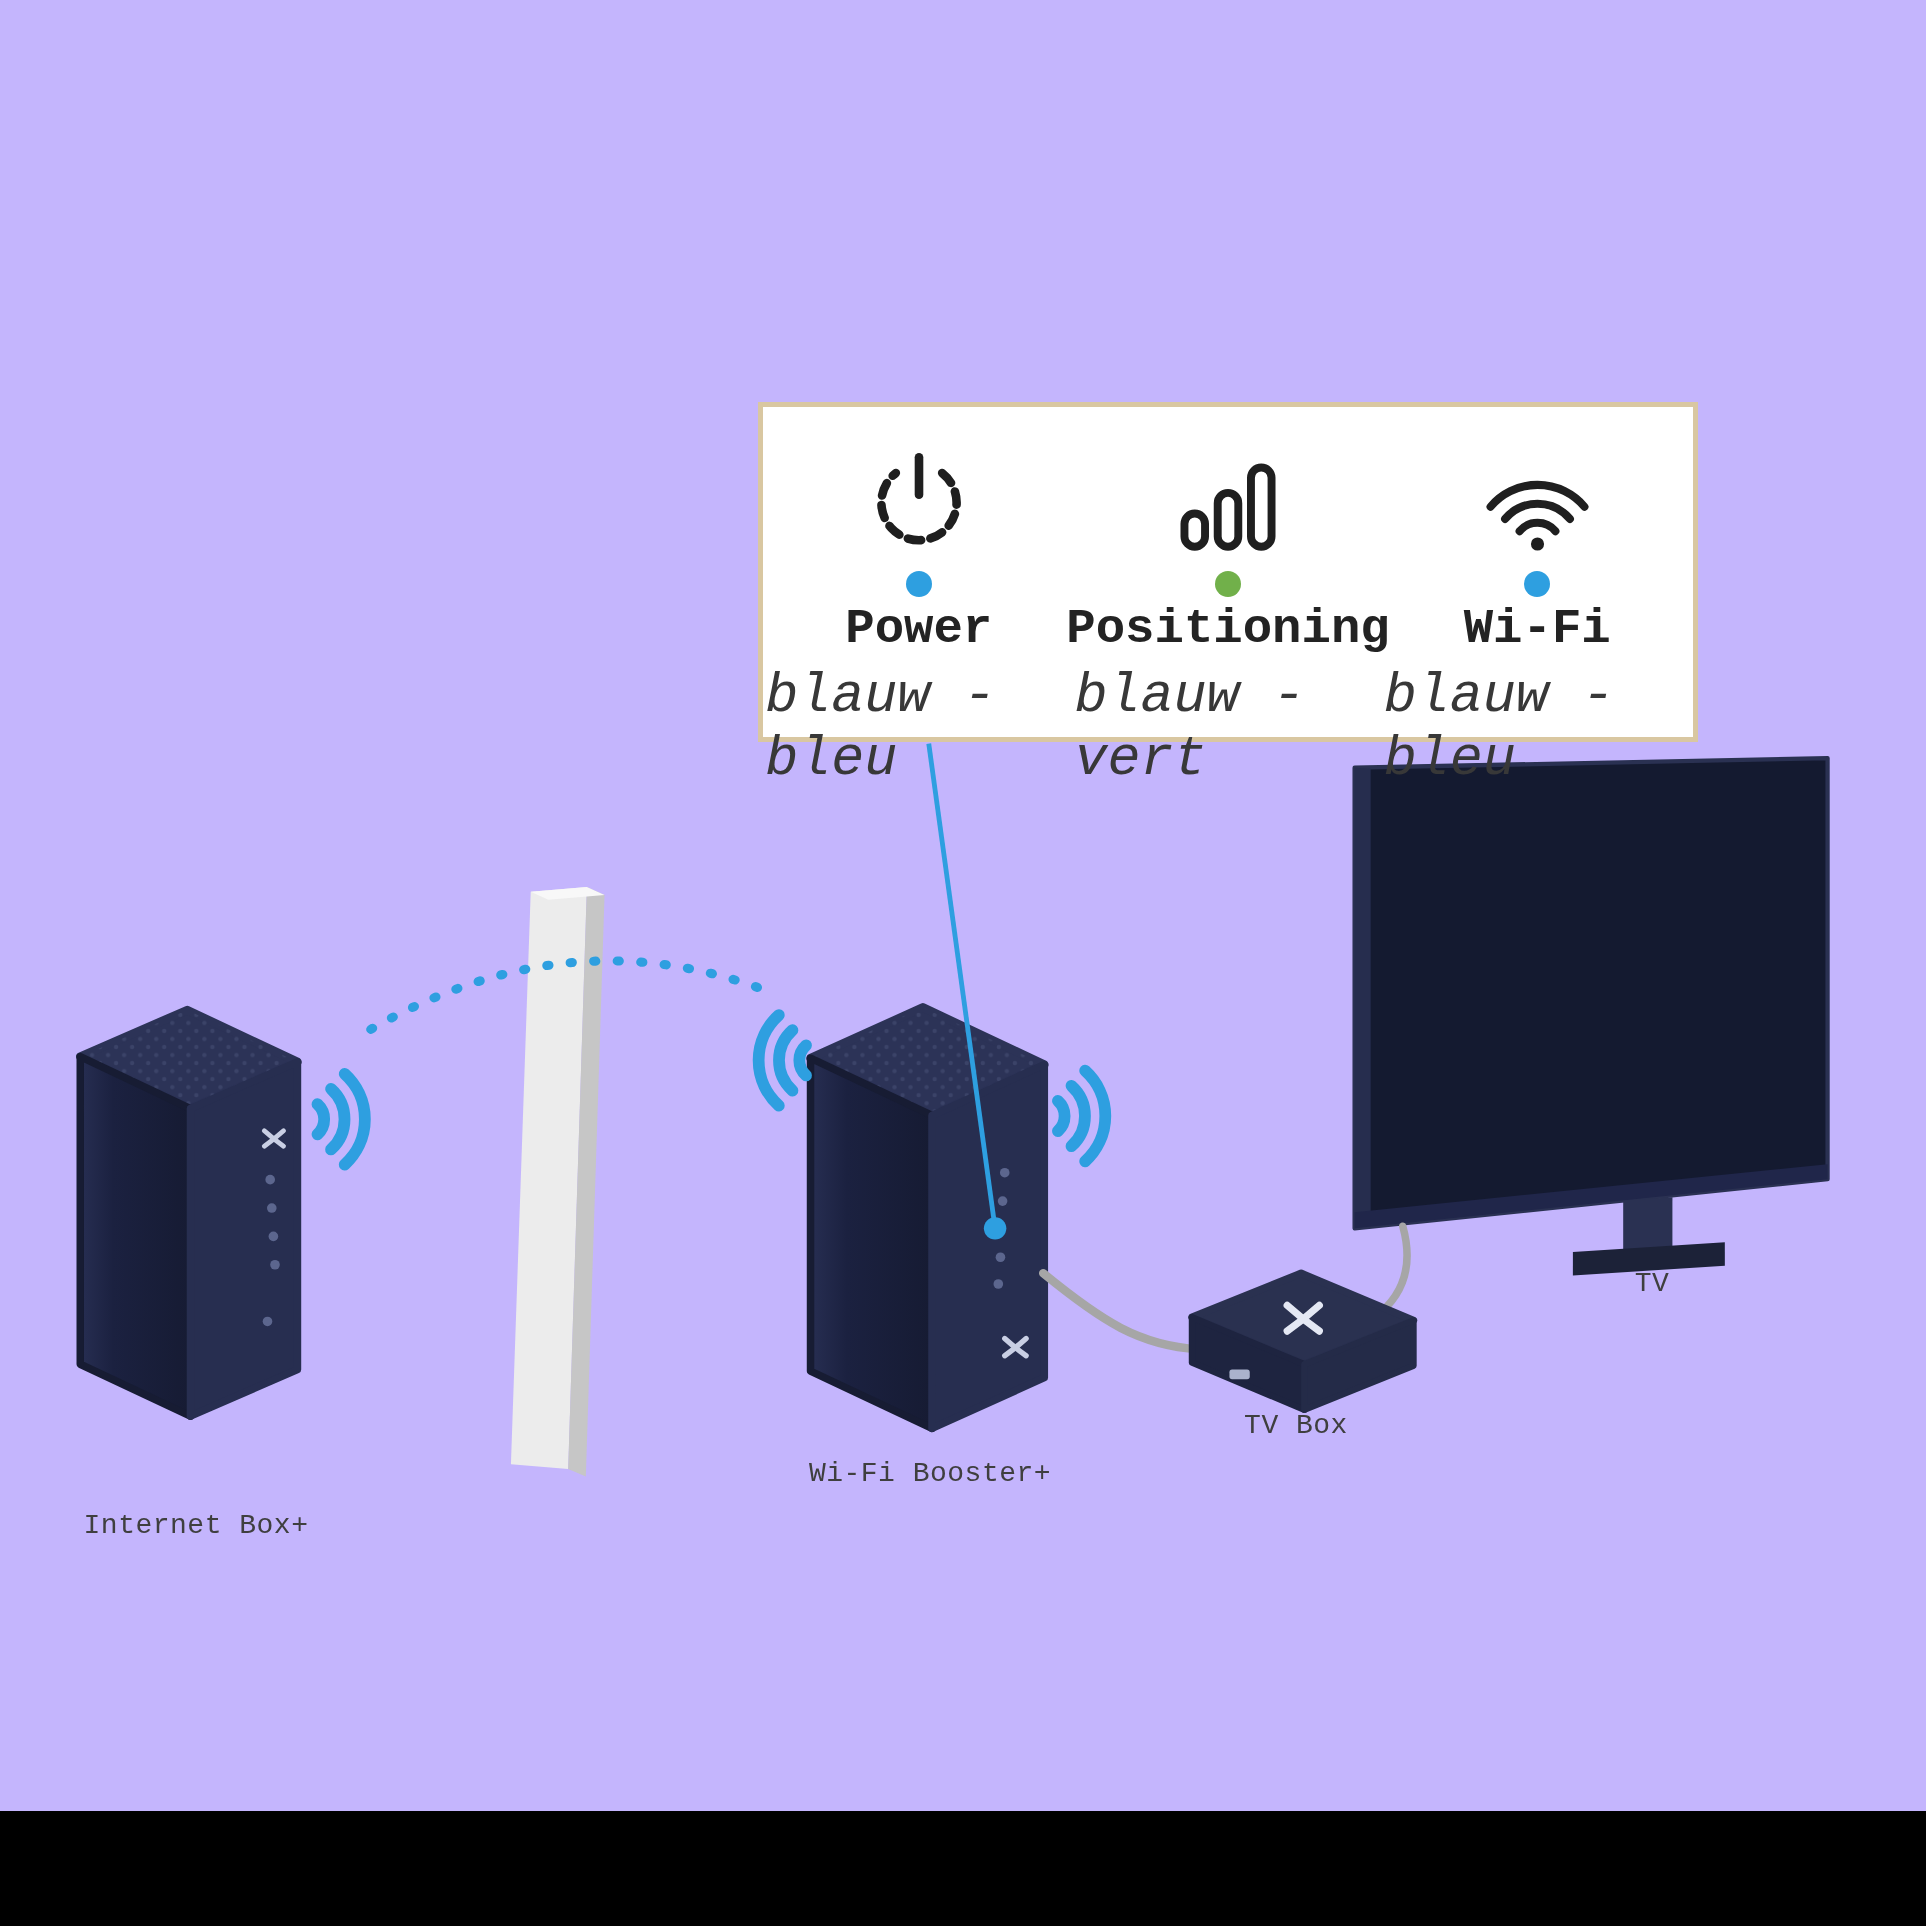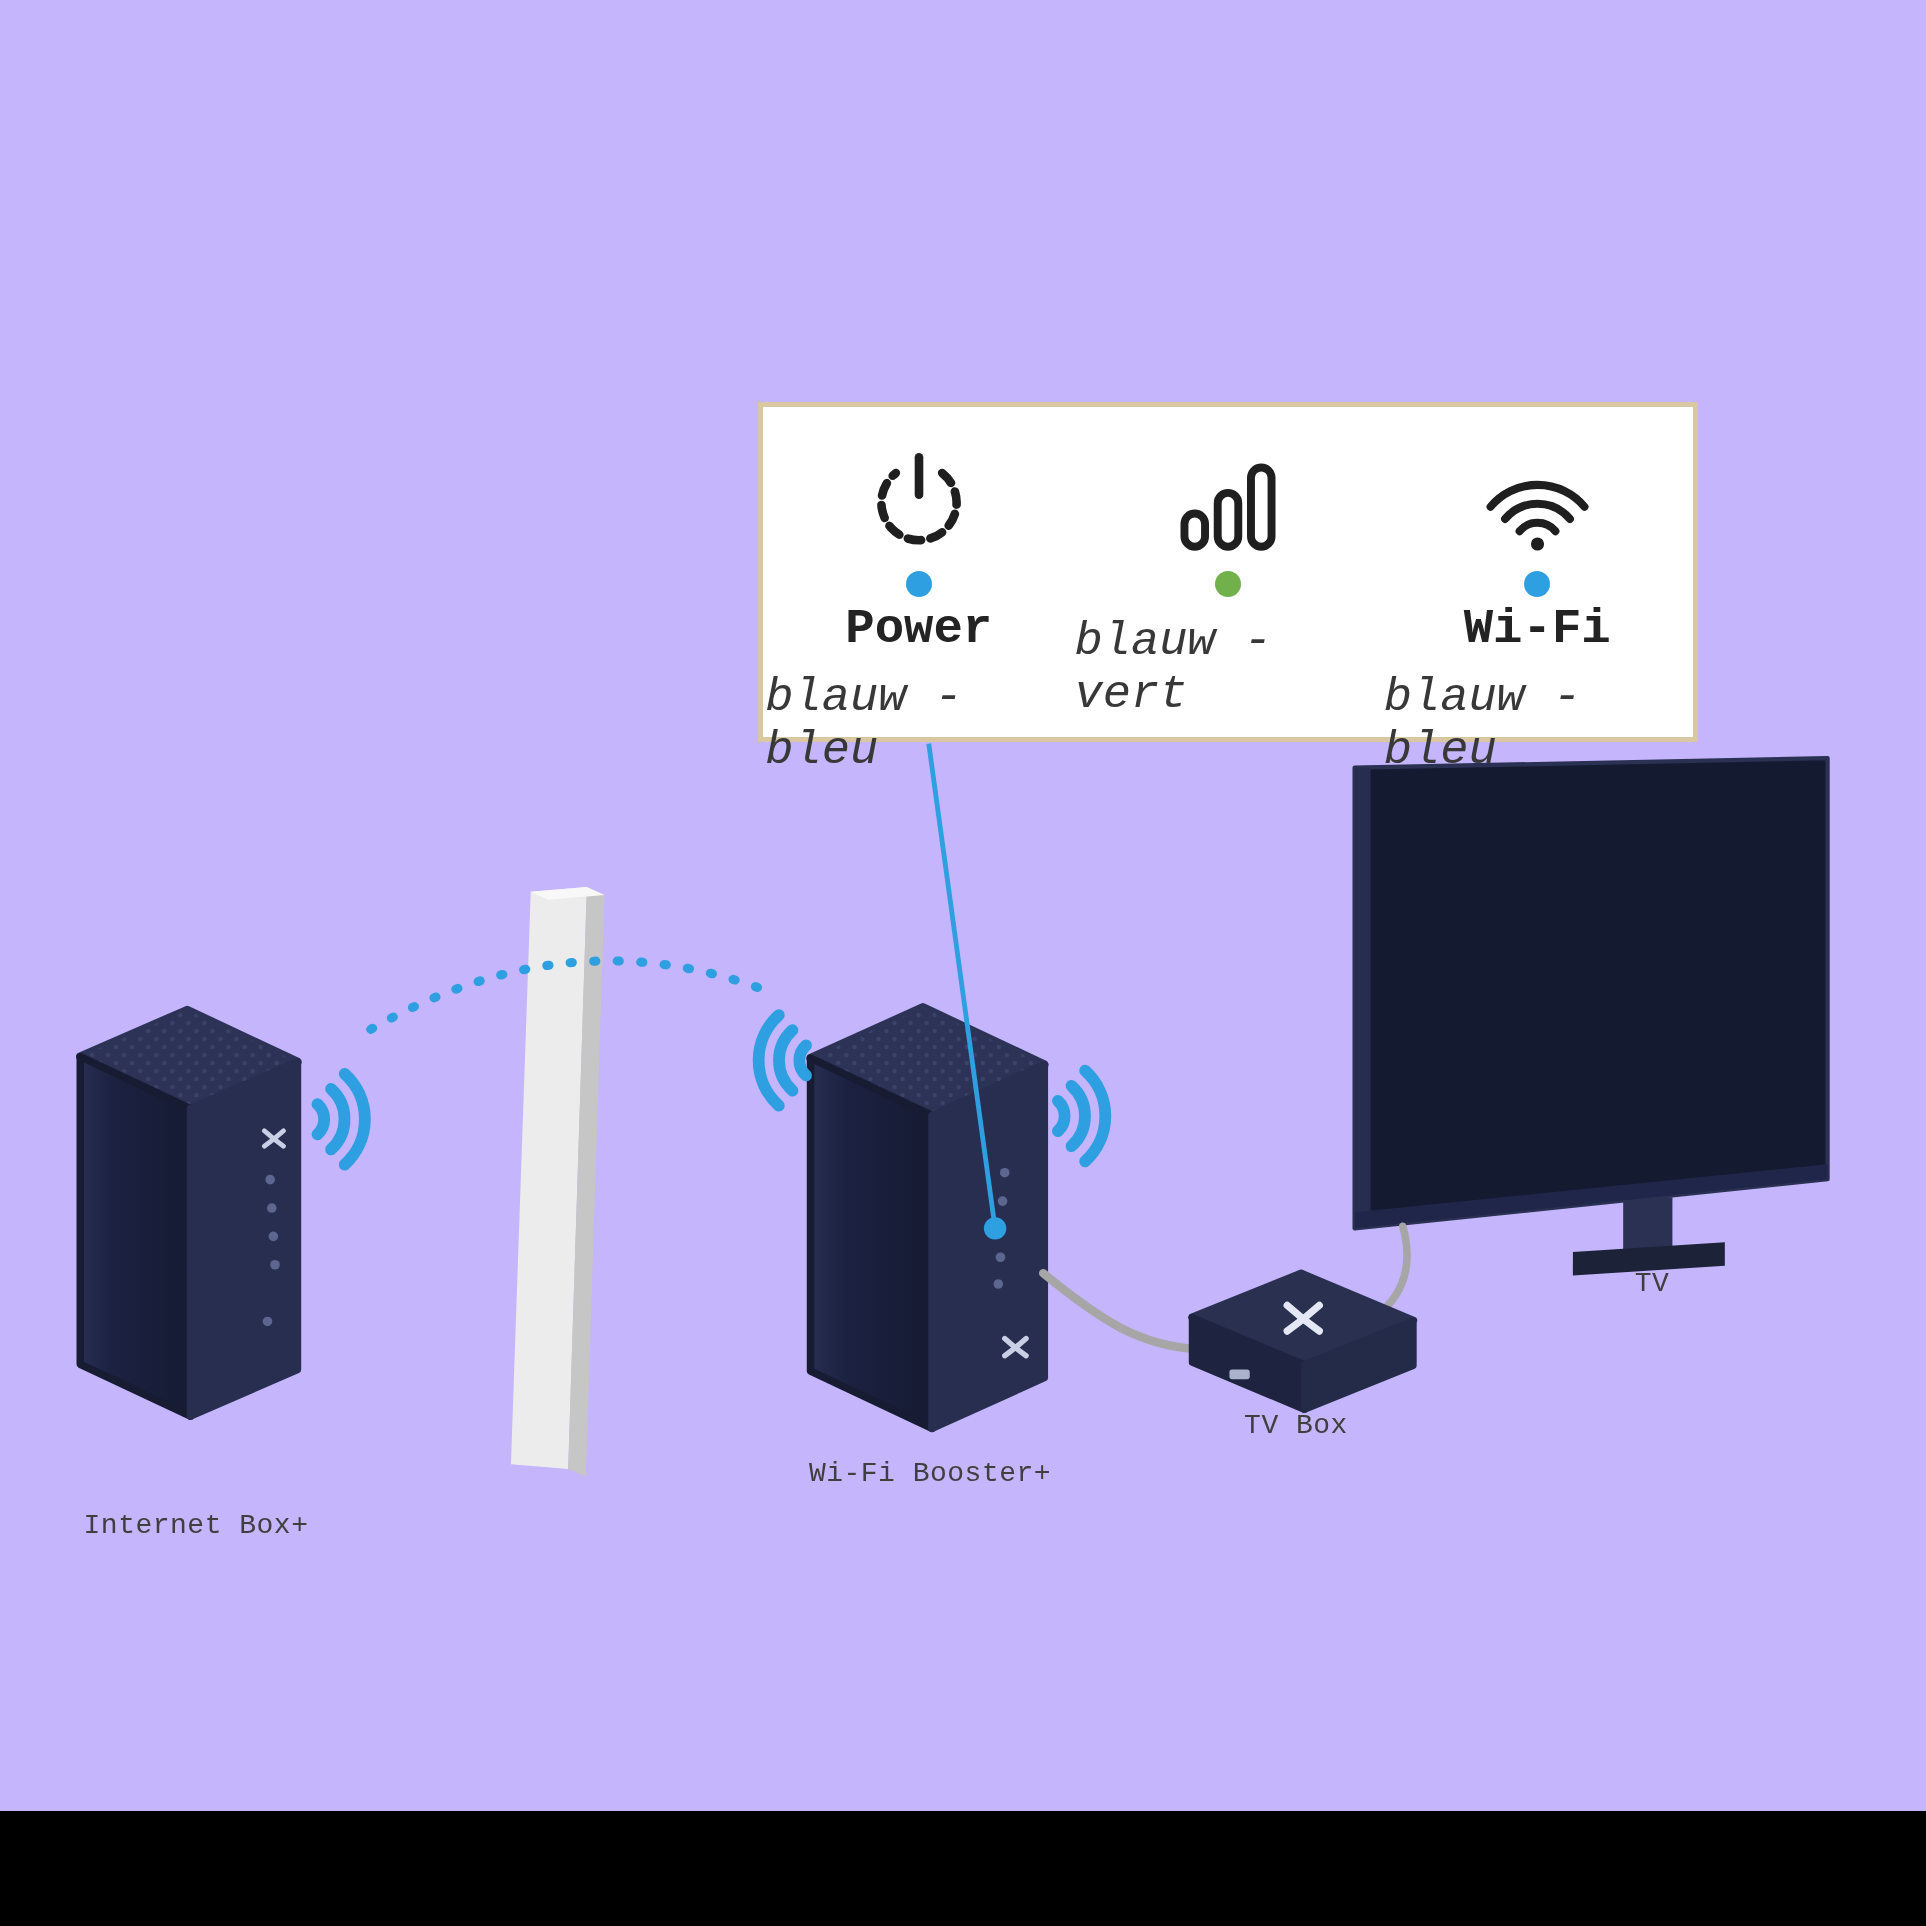--- a/index.html
+++ b/index.html
@@ -10,21 +10,21 @@
   
   .callout{position:absolute;left:758px;top:402px;width:940px;height:340px;
            background:#ffffff;border:5.4px solid #d9c7a1;box-sizing:border-box;
            display:flex;justify-content:space-evenly;align-items:flex-start;padding-top:24.6px;}
   .callout-item{display:flex;flex-direction:column;align-items:center;width:33%;}
   .icon-box{height:121px;display:flex;align-items:flex-end;justify-content:center;}
   .dot{width:26px;height:26px;border-radius:50%;margin:18px 0 4.3px 0;}
   .dot-blue{background:#2e9fe0;}
   .dot-green{background:#71b04a;}
   .cl-label{font-size:49px;font-weight:bold;color:#232323;line-height:1.15;}
-  .cl-sub{font-size:47px;font-style:italic;color:#383838;margin-top:14px;}
+  .cl-sub{font-size:55px;font-style:italic;color:#383838;margin-top:8px;}
 
   
   .dev-label{position:absolute;transform:translateX(-50%);color:#3f3f3f;
              font-size:28px;letter-spacing:0.5px;white-space:nowrap;}
 </style>
 </head>
 <body>
 
 <div id="stage">
 
@@ -133,20 +133,21 @@
       <div class="icon-box">
         <svg viewBox="0 0 126 120" width="100" height="95">
           <g fill="none" stroke="#1f1f1f" stroke-width="10">
             <rect x="8" y="70" width="26" height="42" rx="13"></rect>
             <rect x="50" y="44" width="26" height="68" rx="13"></rect>
             <rect x="92" y="12" width="26" height="100" rx="13"></rect>
           </g>
         </svg>
       </div>
       <div class="dot dot-green"></div>
+      <div class="cl-label">Positioning</div>
       <div class="cl-sub">blauw - vert</div>
     </div>
 
     <div class="callout-item">
       <div class="icon-box">
         <svg viewBox="-16 24 152 102" width="111" height="75">
           <g fill="none" stroke="#1f1f1f" stroke-width="11" stroke-linecap="round">
             <path d="M 35.5 96.4 A 32 32 0 0 1 84.5 96.4"></path>
             <path d="M 15.6 79.7 A 58 58 0 0 1 104.4 79.7"></path>
             <path d="M -4.3 63.0 A 84 84 0 0 1 124.3 63.0"></path>

